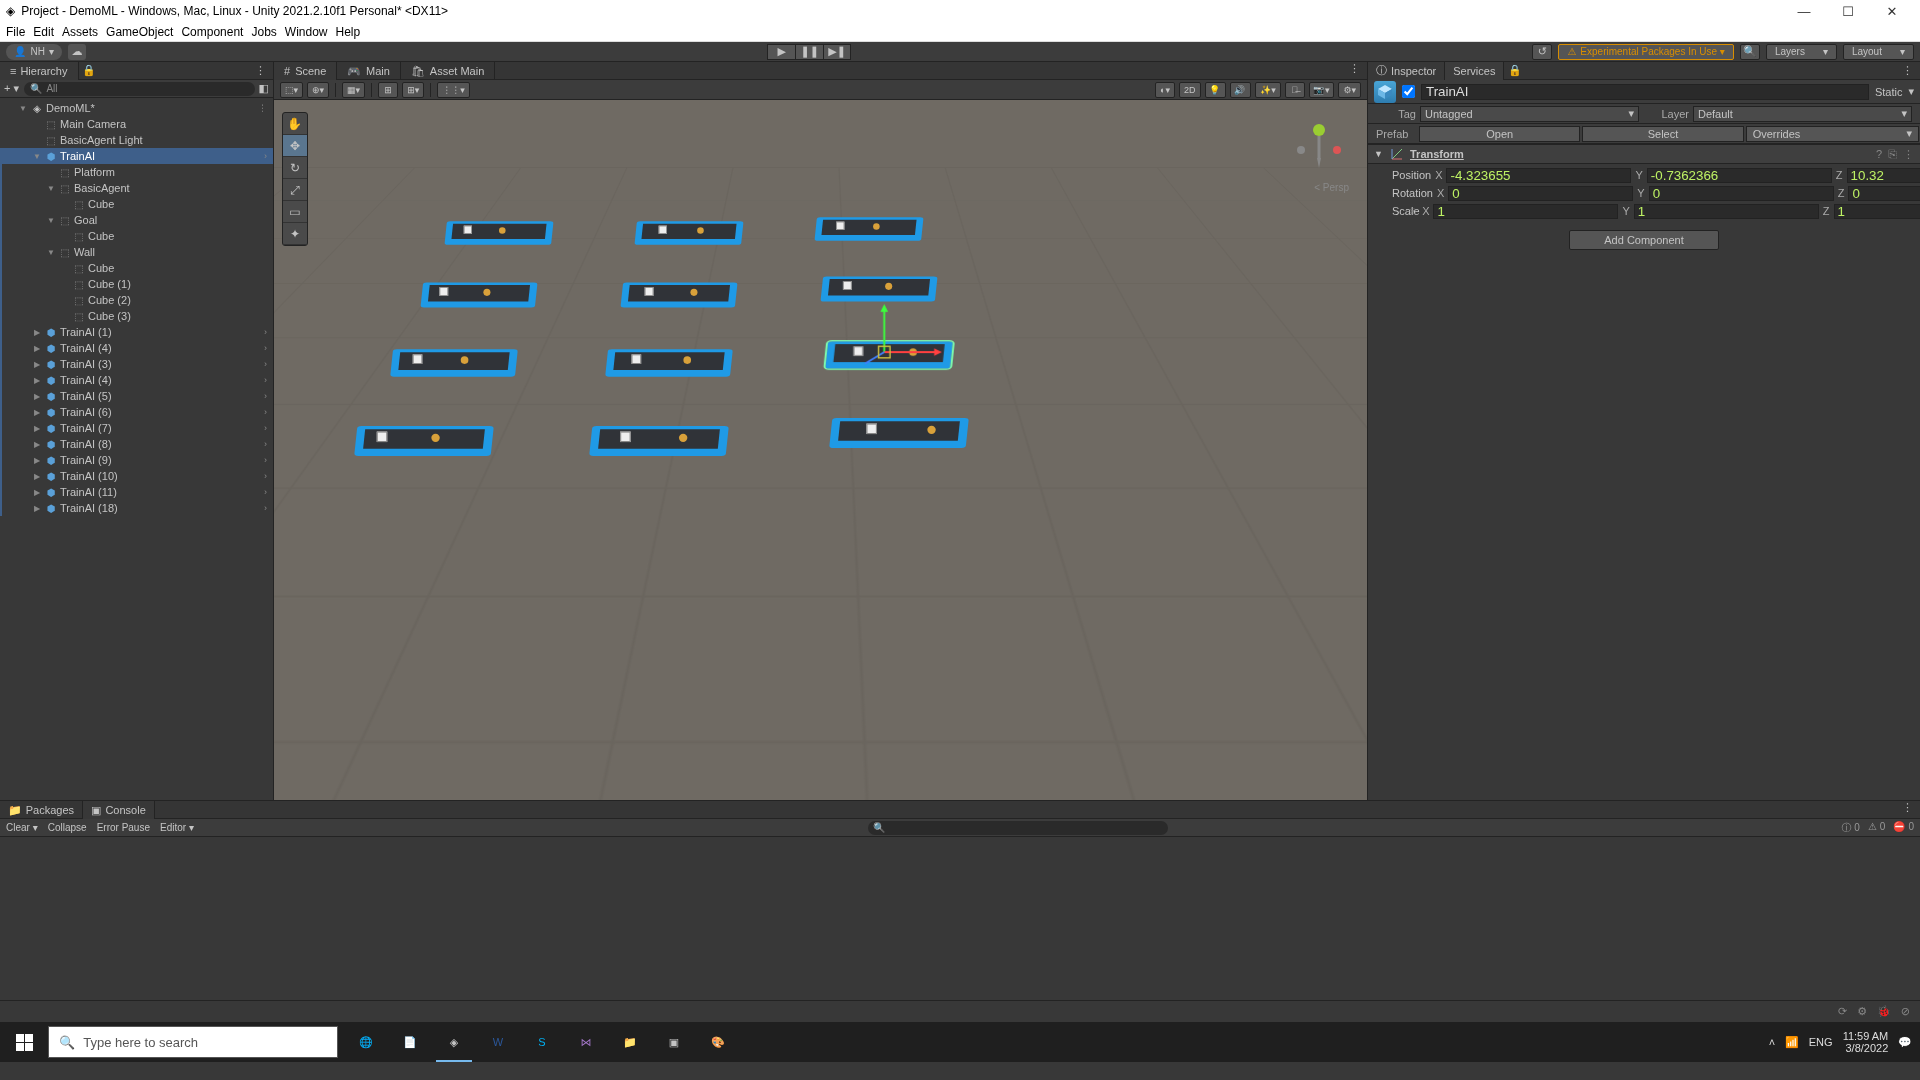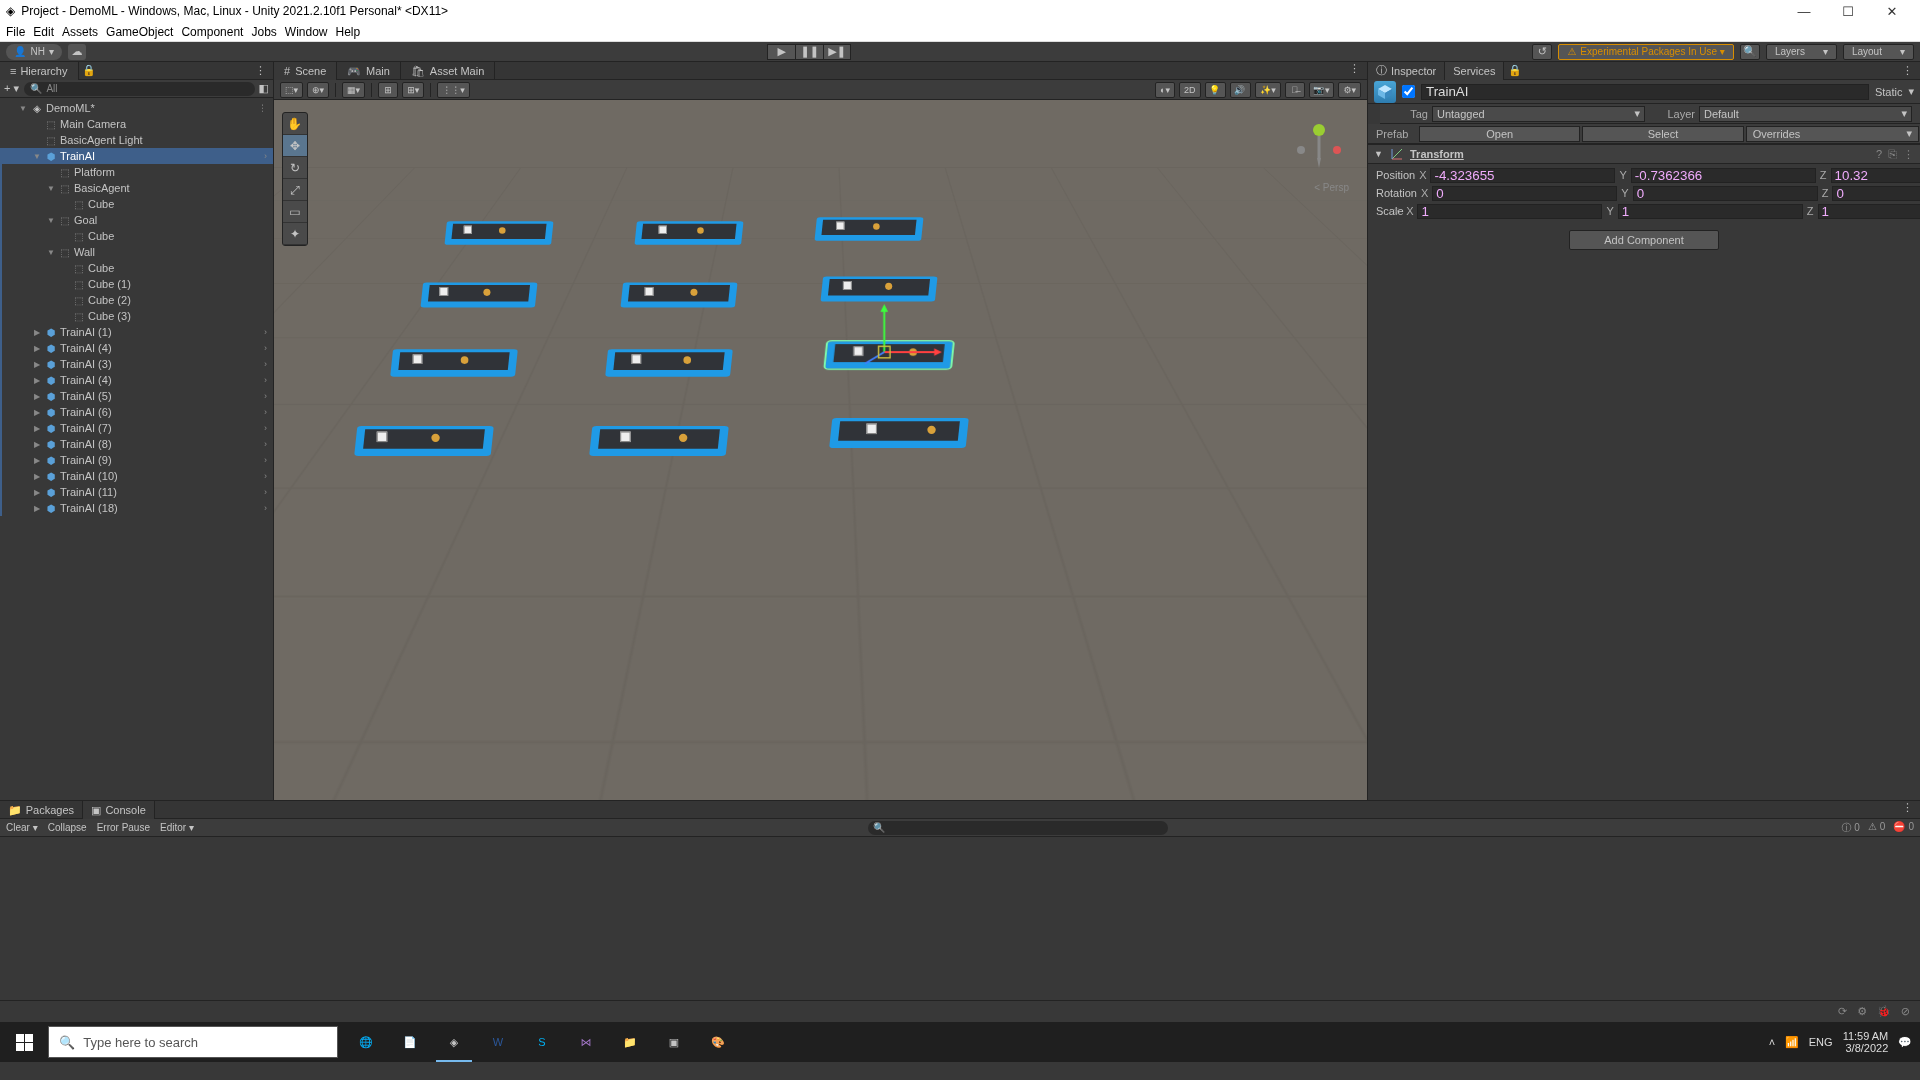--- a/index.html
+++ b/index.html
@@ -74,37 +74,37 @@
 
 .inspector { width: 552px; background: #383838; display: flex; flex-direction: column; }
 .insp-header { height: 18px; display: flex; align-items: center; }
 .insp-header .tab { padding:0 8px; height:18px; display:flex; align-items:center; gap:4px; border-right:1px solid #232323; }
 .insp-header .tab.active { background:#383838; }
 .insp-header .dots { margin-left:auto; padding:0 6px; letter-spacing:1px; }
 .insp-header .lock { padding:0 4px; }
 .insp-name { height: 24px; display: flex; align-items: center; gap: 6px; padding: 0 6px; border-bottom:1px solid #232323; background:#3c3c3c; }
 .insp-name .icon { width: 22px; height: 22px; background: linear-gradient(#49a5d6,#2e7db0); border-radius: 3px; display:flex; align-items:center; justify-content:center; }
 .insp-name input[type=text] { flex: 1; height: 16px; background: #2a2a2a; border: 1px solid #222; color: #ddd; padding: 0 4px; }
-.insp-row { height: 20px; display: flex; align-items: center; padding: 0 8px; gap: 4px; background:#3c3c3c; border-bottom:1px solid #232323;margin-left:12px;}
+.insp-row { height: 20px; display: flex; align-items: center; padding: 0 8px; gap: 4px; background:#3c3c3c; border-bottom:1px solid #232323;}
 .insp-row .lbl { width: 40px; text-align: right; color:#aaa; }
 .insp-row .dd { flex: 1; height: 16px; background: #4a4a4a; border: 1px solid #222; display: flex; align-items: center; padding: 0 4px; justify-content:space-between; }
 .prefab-row { height:20px; display:flex; align-items:center; background:#3c3c3c; border-bottom:1px solid #232323; }
 .prefab-row .lbl { width:50px; padding-left:8px; color:#aaa; }
 .prefab-row .btn3 { flex:1; height:16px; background:#555; border:1px solid #222; display:flex; align-items:center; justify-content:center; margin: 0 1px; }
 .component { }
 .comp-head { height: 20px; display: flex; align-items: center; gap: 6px; padding: 0 6px; background: #3f3f3f; border-bottom:1px solid #232323; border-top:1px solid #232323; }
 .comp-head .fold { width:10px; font-size:9px; }
 .comp-head .ci { width:14px; height:14px; }
 .comp-head .name { flex:1; font-weight: bold; text-decoration: underline; }
 .comp-head .hicons { display:flex; gap:6px; color:#888; }
-.comp-body { padding: 2px 8px 4px; background:#383838; }
+.comp-body { padding: 2px 24px 4px; background:#383838; }
 .vec-row { height: 18px; display: flex; align-items: center; gap: 4px; }
 .vec-row .vlbl { width: 120px; }
 .vec-row .a { width:12px; text-align:right; color:#aaa; }
-.vec-row .v { flex:1; height:15px; background:#2a2a2a; border:1px solid #222; color:#f0abfc; padding:0 3px; }
+.vec-row .v { flex:1; height:15px; background:#2a2a2a; border:1px solid #222; color:#bef264; padding:0 3px; }
 .addcomp { margin: 6px auto; width: 150px; height: 20px; background: #555; border: 1px solid #222; display: flex; align-items: center; justify-content: center; border-radius: 2px; }
 
 .bottom { height: 200px; background: #383838; display:flex; flex-direction:column; border-top:1px solid #232323; }
 .bottom .tabs { height: 18px; display: flex; background:#353535; border-bottom:1px solid #232323; }
 .bottom .tabs .tab { padding: 0 8px; display:flex; align-items:center; gap:4px; border-right:1px solid #232323; height:18px; }
 .bottom .tabs .tab.active { background:#383838; }
 .bottom .tabs .dots { margin-left:auto; padding:0 6px; letter-spacing:1px; }
 .bottom .cbar { height:18px; background:#3c3c3c; display:flex; align-items:center; padding:0 6px; gap:10px; border-bottom:1px solid #232323; font-size:10px; }
 .bottom .cbar .s { flex:1; display:flex; justify-content:center; }
 .bottom .cbar .s .srch { width:300px; height:14px; background:#2a2a2a; border-radius:8px; display:flex; align-items:center; padding:0 6px; color:#888; }

